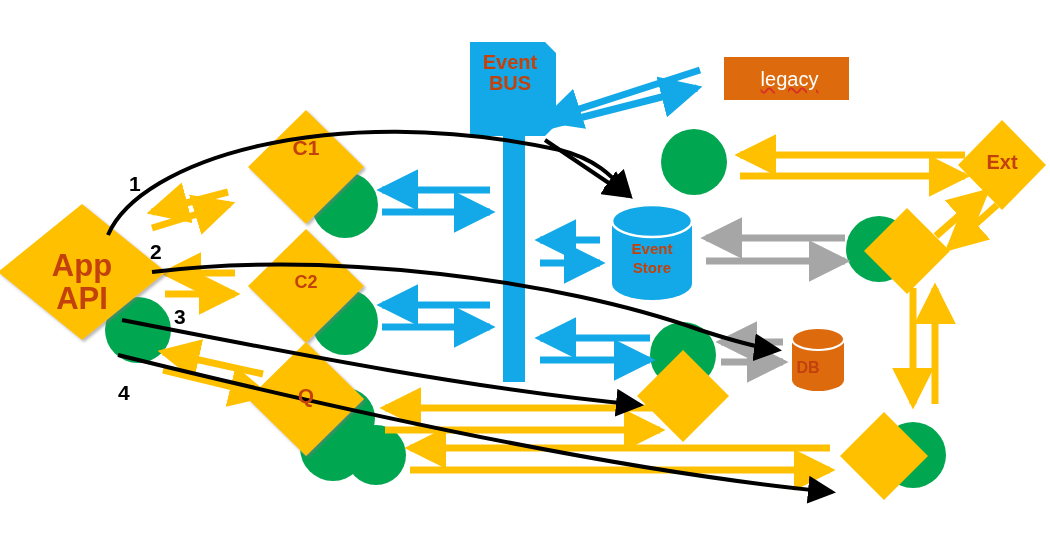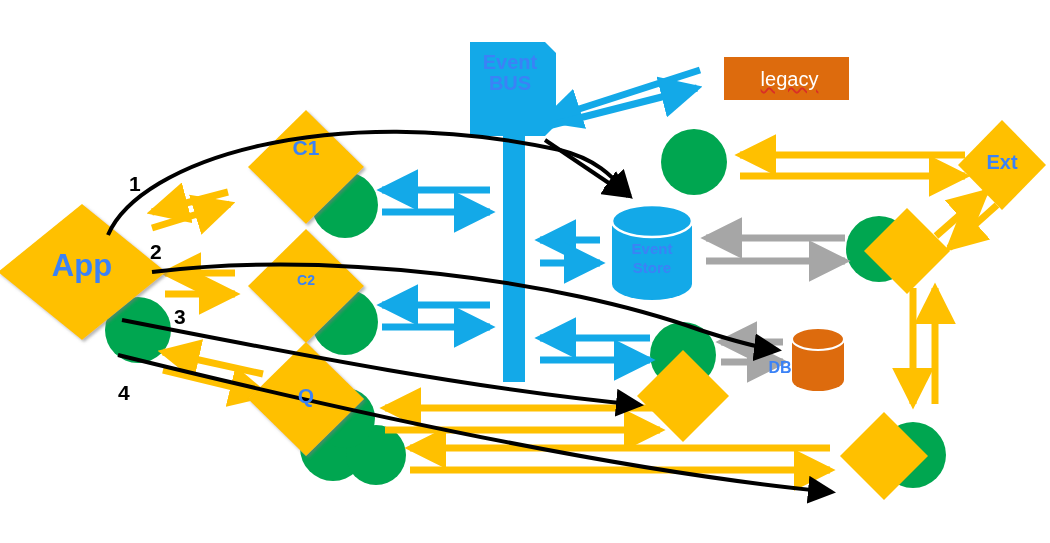--- a/index.html
+++ b/index.html
@@ -1,19 +1,19 @@
 <!DOCTYPE html>
 <html><head>
 <meta charset="utf-8">
 <style>
   html,body{margin:0;padding:0;background:#ffffff;}
   body{width:1050px;height:543px;overflow:hidden;font-family:"Liberation Sans",sans-serif;}
   #canvas{position:relative;width:1050px;height:543px;background:#fff;}
   #svgroot{position:absolute;left:0;top:0;width:1050px;height:543px;}
-  .lbl{position:absolute;color:#3b82f6;font-weight:bold;text-align:center;line-height:1.05;pointer-events:none;}
+  .lbl{position:absolute;color:#c2410c;font-weight:bold;text-align:center;line-height:1.05;pointer-events:none;}
   .numlbl{position:absolute;color:#000000;font-weight:bold;font-size:21px;font-family:"Liberation Sans",sans-serif;}
   .legacy-txt{position:absolute;color:#ffffff;font-weight:normal;font-size:20px;text-decoration:underline;text-decoration-color:#d93025;text-decoration-style:wavy;}
 </style>
 </head>
 <body>
 
 <div id="canvas">
 
   <svg id="svgroot" viewBox="0 0 1050 543">
     <defs>
@@ -132,41 +132,42 @@
     <g fill="none" stroke="#000000" stroke-width="4">
       <path d="M108 235 C140 160 330 100 560 150 C600 160 615 180 630 196" marker-end="url(#mkBlack)"></path>
       <path d="M152 272 C330 250 560 280 700 330 C740 343 760 348 778 350" marker-end="url(#mkBlack)"></path>
       <path d="M122 320 C300 355 480 390 640 405" marker-end="url(#mkBlack)"></path>
       <path d="M118 355 C300 400 600 470 832 492" marker-end="url(#mkBlack)"></path>
     </g>
   </svg>
 
   <div class="lbl" style="left:22px;top:250px;width:120px;font-size:31px;">
     <div>App</div>
+    <div>API</div>
   </div>
 
   <div class="lbl" style="left:276px;top:137px;width:60px;font-size:21px;">C1</div>
 
-  <div class="lbl" style="left:276px;top:273px;width:60px;font-size:14px;">C2</div>
+  <div class="lbl" style="left:276px;top:273px;width:60px;font-size:18px;">C2</div>
 
   <div class="lbl" style="left:276px;top:385px;width:60px;font-size:21px;">Q</div>
 
   <div class="lbl" style="left:470px;top:52px;width:80px;font-size:20px;">
     <div>Event</div>
     <div>BUS</div>
   </div>
 
   <div class="legacy-txt" style="left:742px;top:68px;width:95px;text-align:center;">legacy</div>
 
   <div class="lbl" style="left:612px;top:240px;width:80px;font-size:15px;line-height:1.25;">
     <div>Event</div>
     <div>Store</div>
   </div>
 
-  <div class="lbl" style="left:764px;top:360px;width:32px;font-size:16px;">DB</div>
+  <div class="lbl" style="left:792px;top:360px;width:32px;font-size:16px;">DB</div>
 
   <div class="lbl" style="left:972px;top:152px;width:60px;font-size:20px;">Ext</div>
 
   <div class="numlbl" style="left:129px;top:172px;">1</div>
   <div class="numlbl" style="left:150px;top:240px;">2</div>
   <div class="numlbl" style="left:174px;top:305px;">3</div>
   <div class="numlbl" style="left:118px;top:381px;">4</div>
 
 </div>
 

